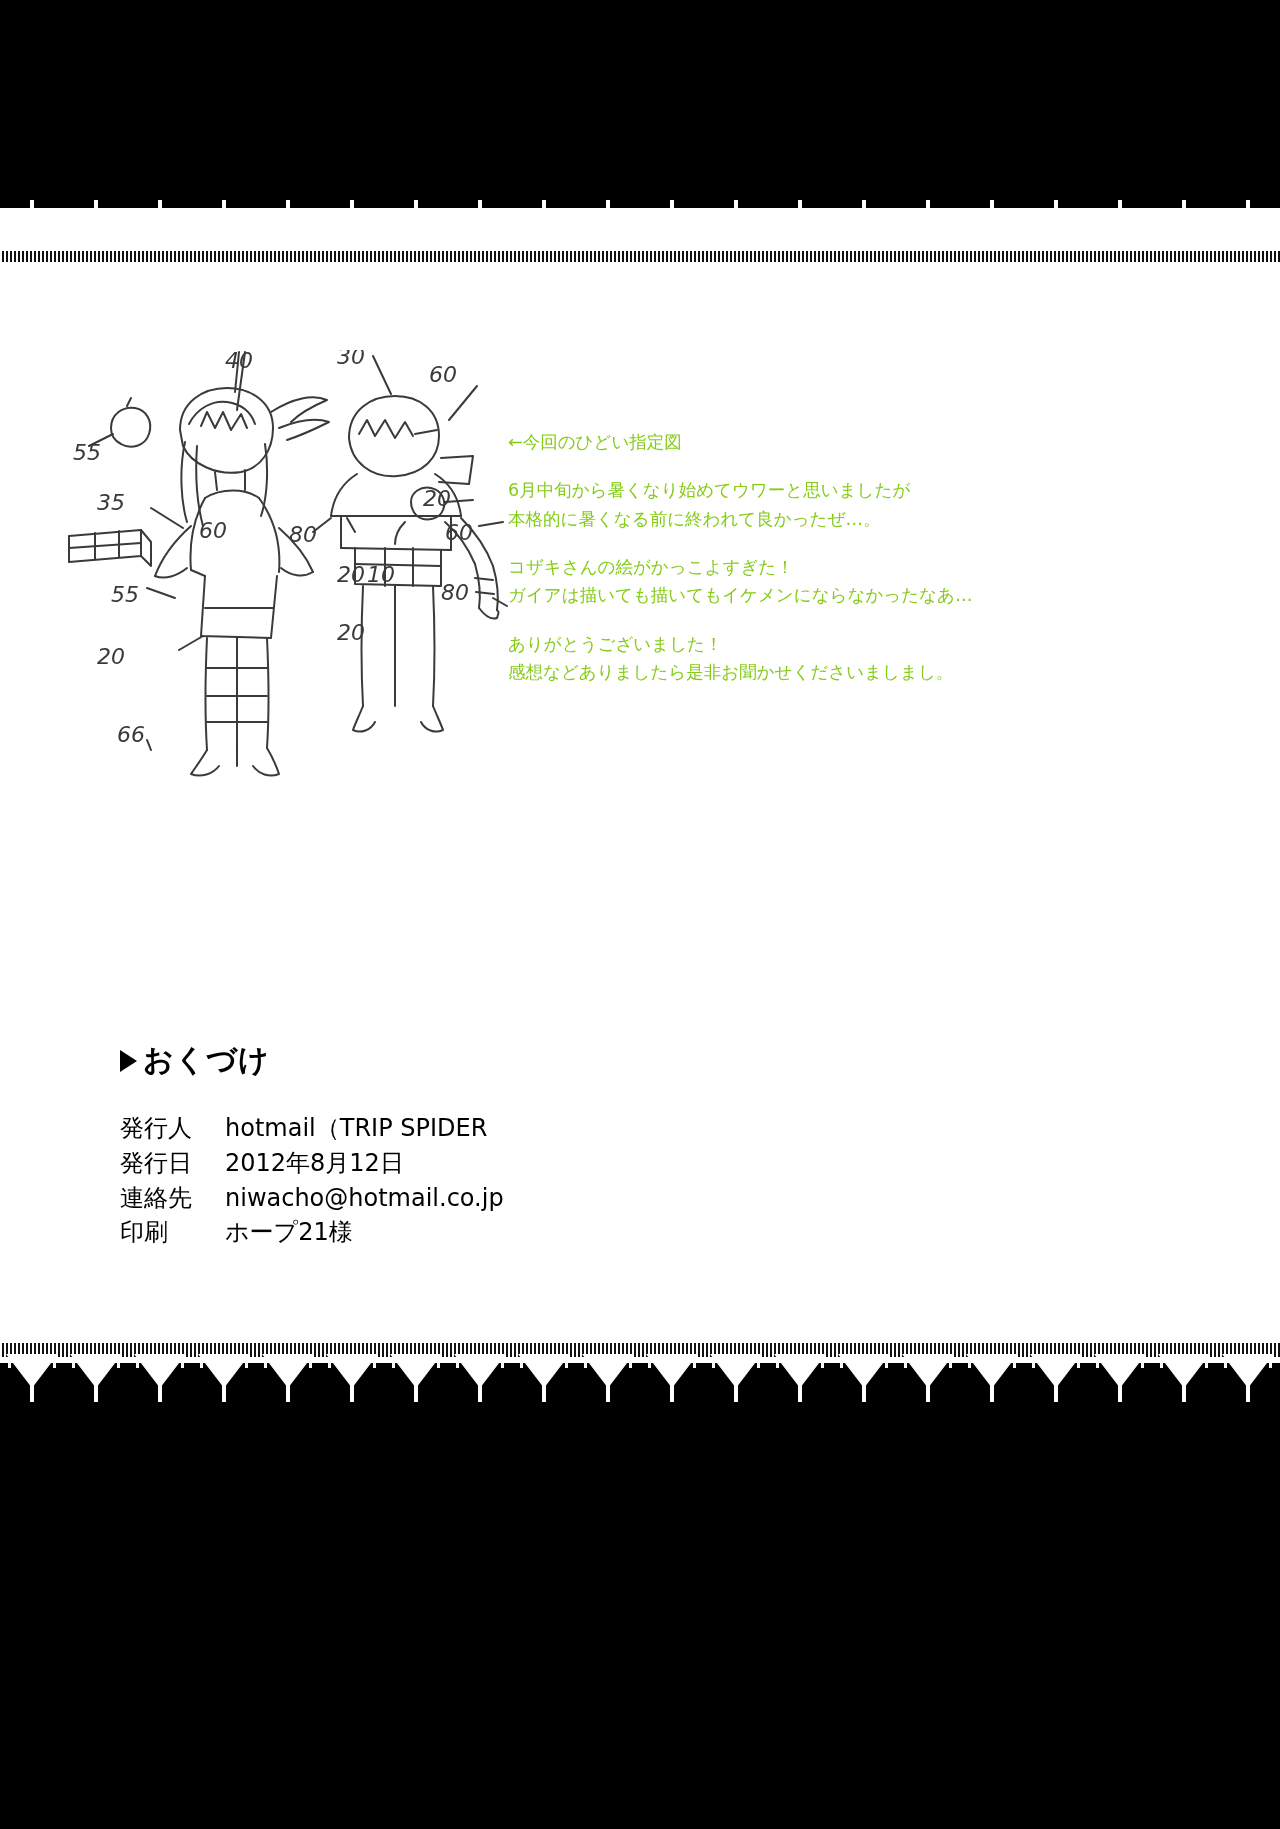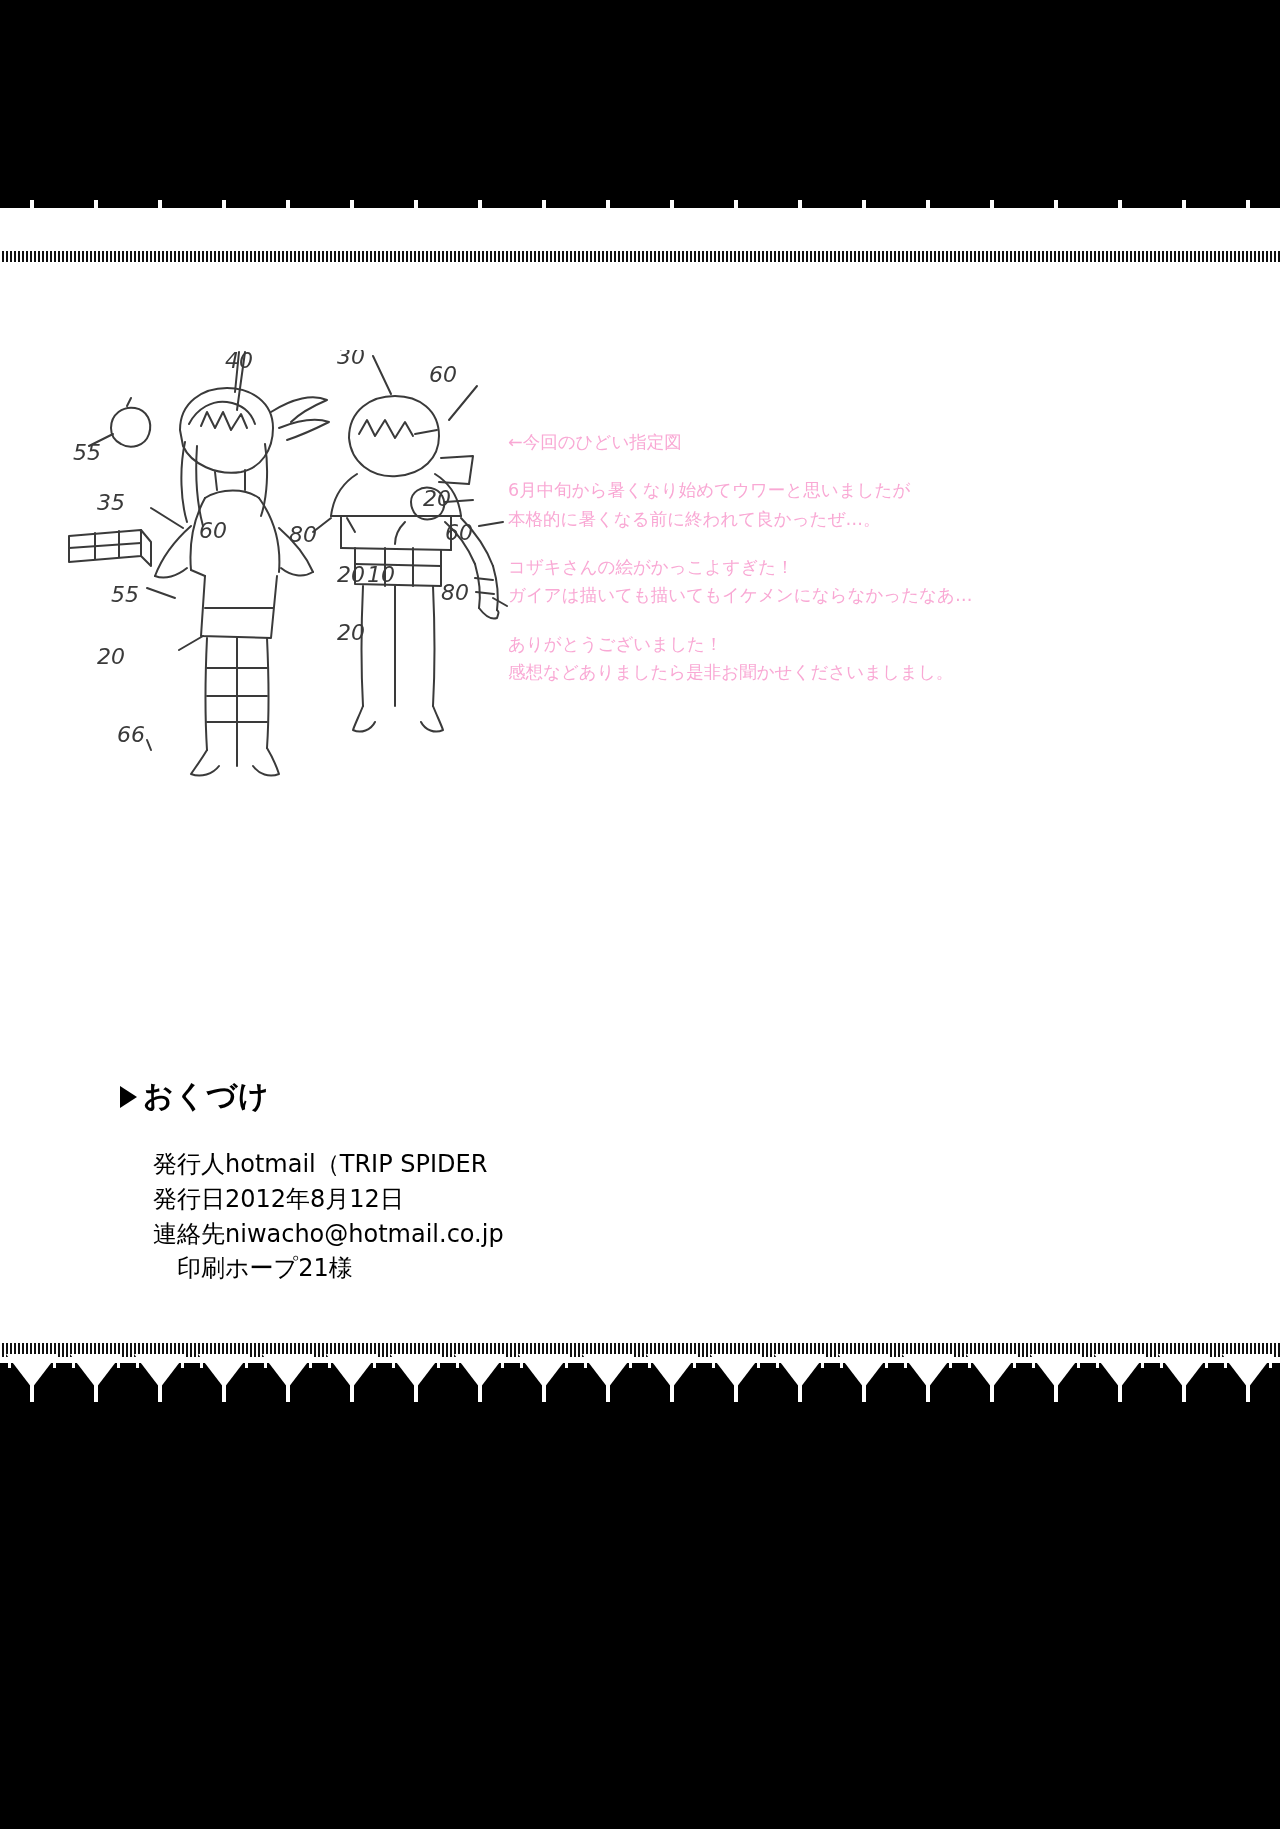--- a/index.html
+++ b/index.html
@@ -122,21 +122,21 @@
     margin-top: 20px;
   }
   #sketch-area svg { display: block; }
 
   
   #notes-block {
     position: absolute;
     left: 508px;
     top: 428px;
     width: 640px;
-    color: #f9a8d4;
+    color: #84cc16;
     font-size: 17.5px;
     line-height: 1.62;
     font-family: "DejaVu Sans", "Liberation Sans", sans-serif;
   }
   #notes-block .caption { margin-bottom: 20px; }
   #notes-block .para { margin-bottom: 20px; }
   #notes-block .para:last-child { margin-bottom: 0; }
   #notes-block .line { white-space: pre; }
 
   
@@ -146,41 +146,40 @@
     top: 1040px;
     width: 800px;
   }
   #colophon-title {
     display: flex;
     align-items: center;
     font-size: 30px;
     font-weight: bold;
     color: #000000;
     letter-spacing: 1px;
-    margin-top: 36px;
   }
   #colophon-title .tri {
     width: 0;
     height: 0;
     border-top: 11px solid transparent;
     border-bottom: 11px solid transparent;
     border-left: 17px solid #000000;
     margin-right: 6px;
   }
   #colophon-list {
     margin-top: 30px;
     font-size: 24px;
     line-height: 1.45;
     color: #000000;
   }
   #colophon-list .row {
     display: flex;
     white-space: pre;
   }
-  #colophon-list .key { min-width: 105px; text-align: right; }
+  #colophon-list .key { min-width: 105px; }
   #colophon-list .val { }
 </style>
 </head>
 <body>
 
 <div id="page-sheet"></div>
 
 <div class="lace" id="lace-top">
   <div class="lace-teeth">
     <div class="tooth">

